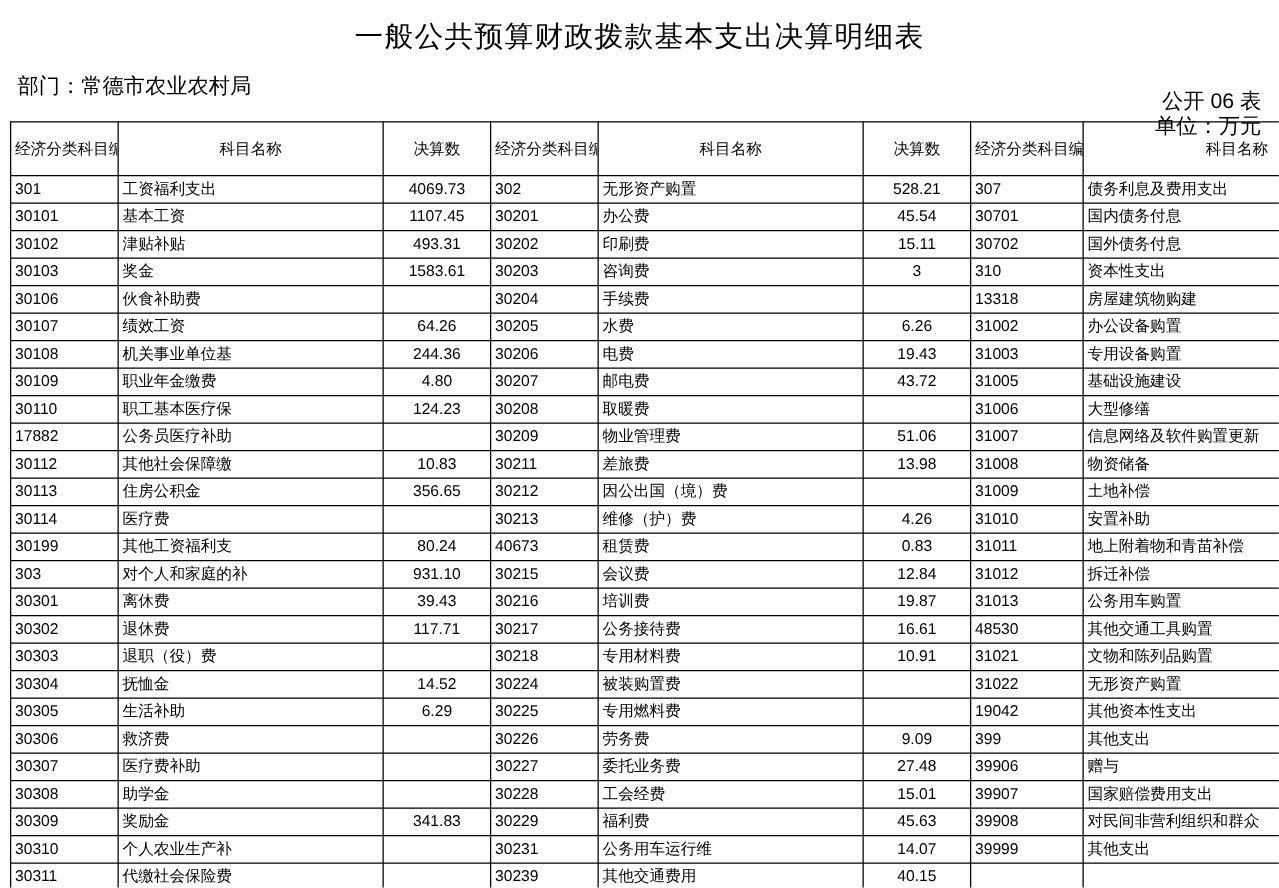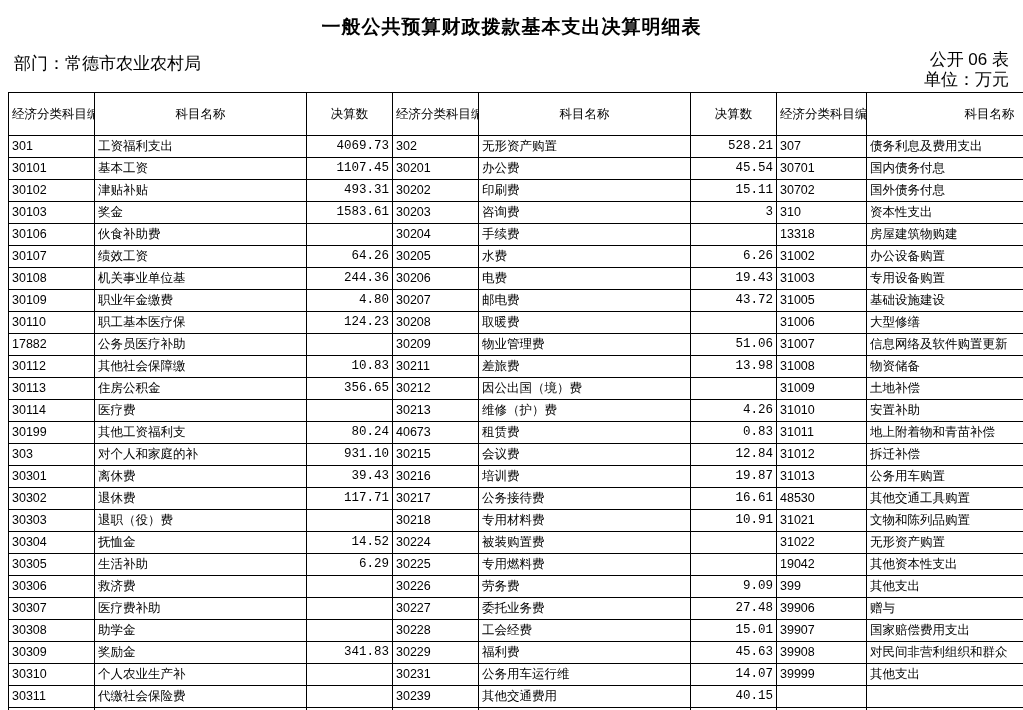--- a/index.html
+++ b/index.html
@@ -16,40 +16,40 @@
   }
   .page {
     position: relative;
     width: 1023px;
     height: 710px;
     box-sizing: border-box;
     padding: 0 8px;
   }
   .doc-title {
     text-align: center;
-    font-size: 19px;
-    font-weight: bold;
+    font-size: 23px;
+    font-weight: normal;
     letter-spacing: 1px;
     padding-top: 14px;
     padding-bottom: 10px;
   }
   .meta-row {
     position: relative;
     height: 42px;
     font-size: 17px;
   }
   .meta-left {
     position: absolute;
     left: 6px;
     top: 2px;
   }
   .meta-right {
     position: absolute;
     right: 6px;
-    top: 0px;
+    top: 16px;
     text-align: right;
     line-height: 20px;
   }
   table.main {
     border-collapse: collapse;
     width: 1007px;
     table-layout: fixed;
     font-size: 12.5px;
   }
   table.main th, table.main td {
@@ -62,21 +62,21 @@
   }
   table.main th {
     font-weight: normal;
     text-align: center;
     vertical-align: middle;
     height: 42px;
     line-height: 20px;
   }
   .c-code { text-align: left; padding-left: 6px; }
   .c-name { text-align: left; padding-left: 12px; }
-  .c-num  { text-align: right; font-family: Liberation Mono, monospace; }
+  .c-num  { text-align: center; }
   .col-code { width: 86px; }
   .col-name { width: 212px; }
   .col-num  { width: 86px; }
   .col-code3 { width: 90px; }
   .col-name3 { width: 246px; }
 </style>
 </head>
 <body>
 
 <div class="page">

